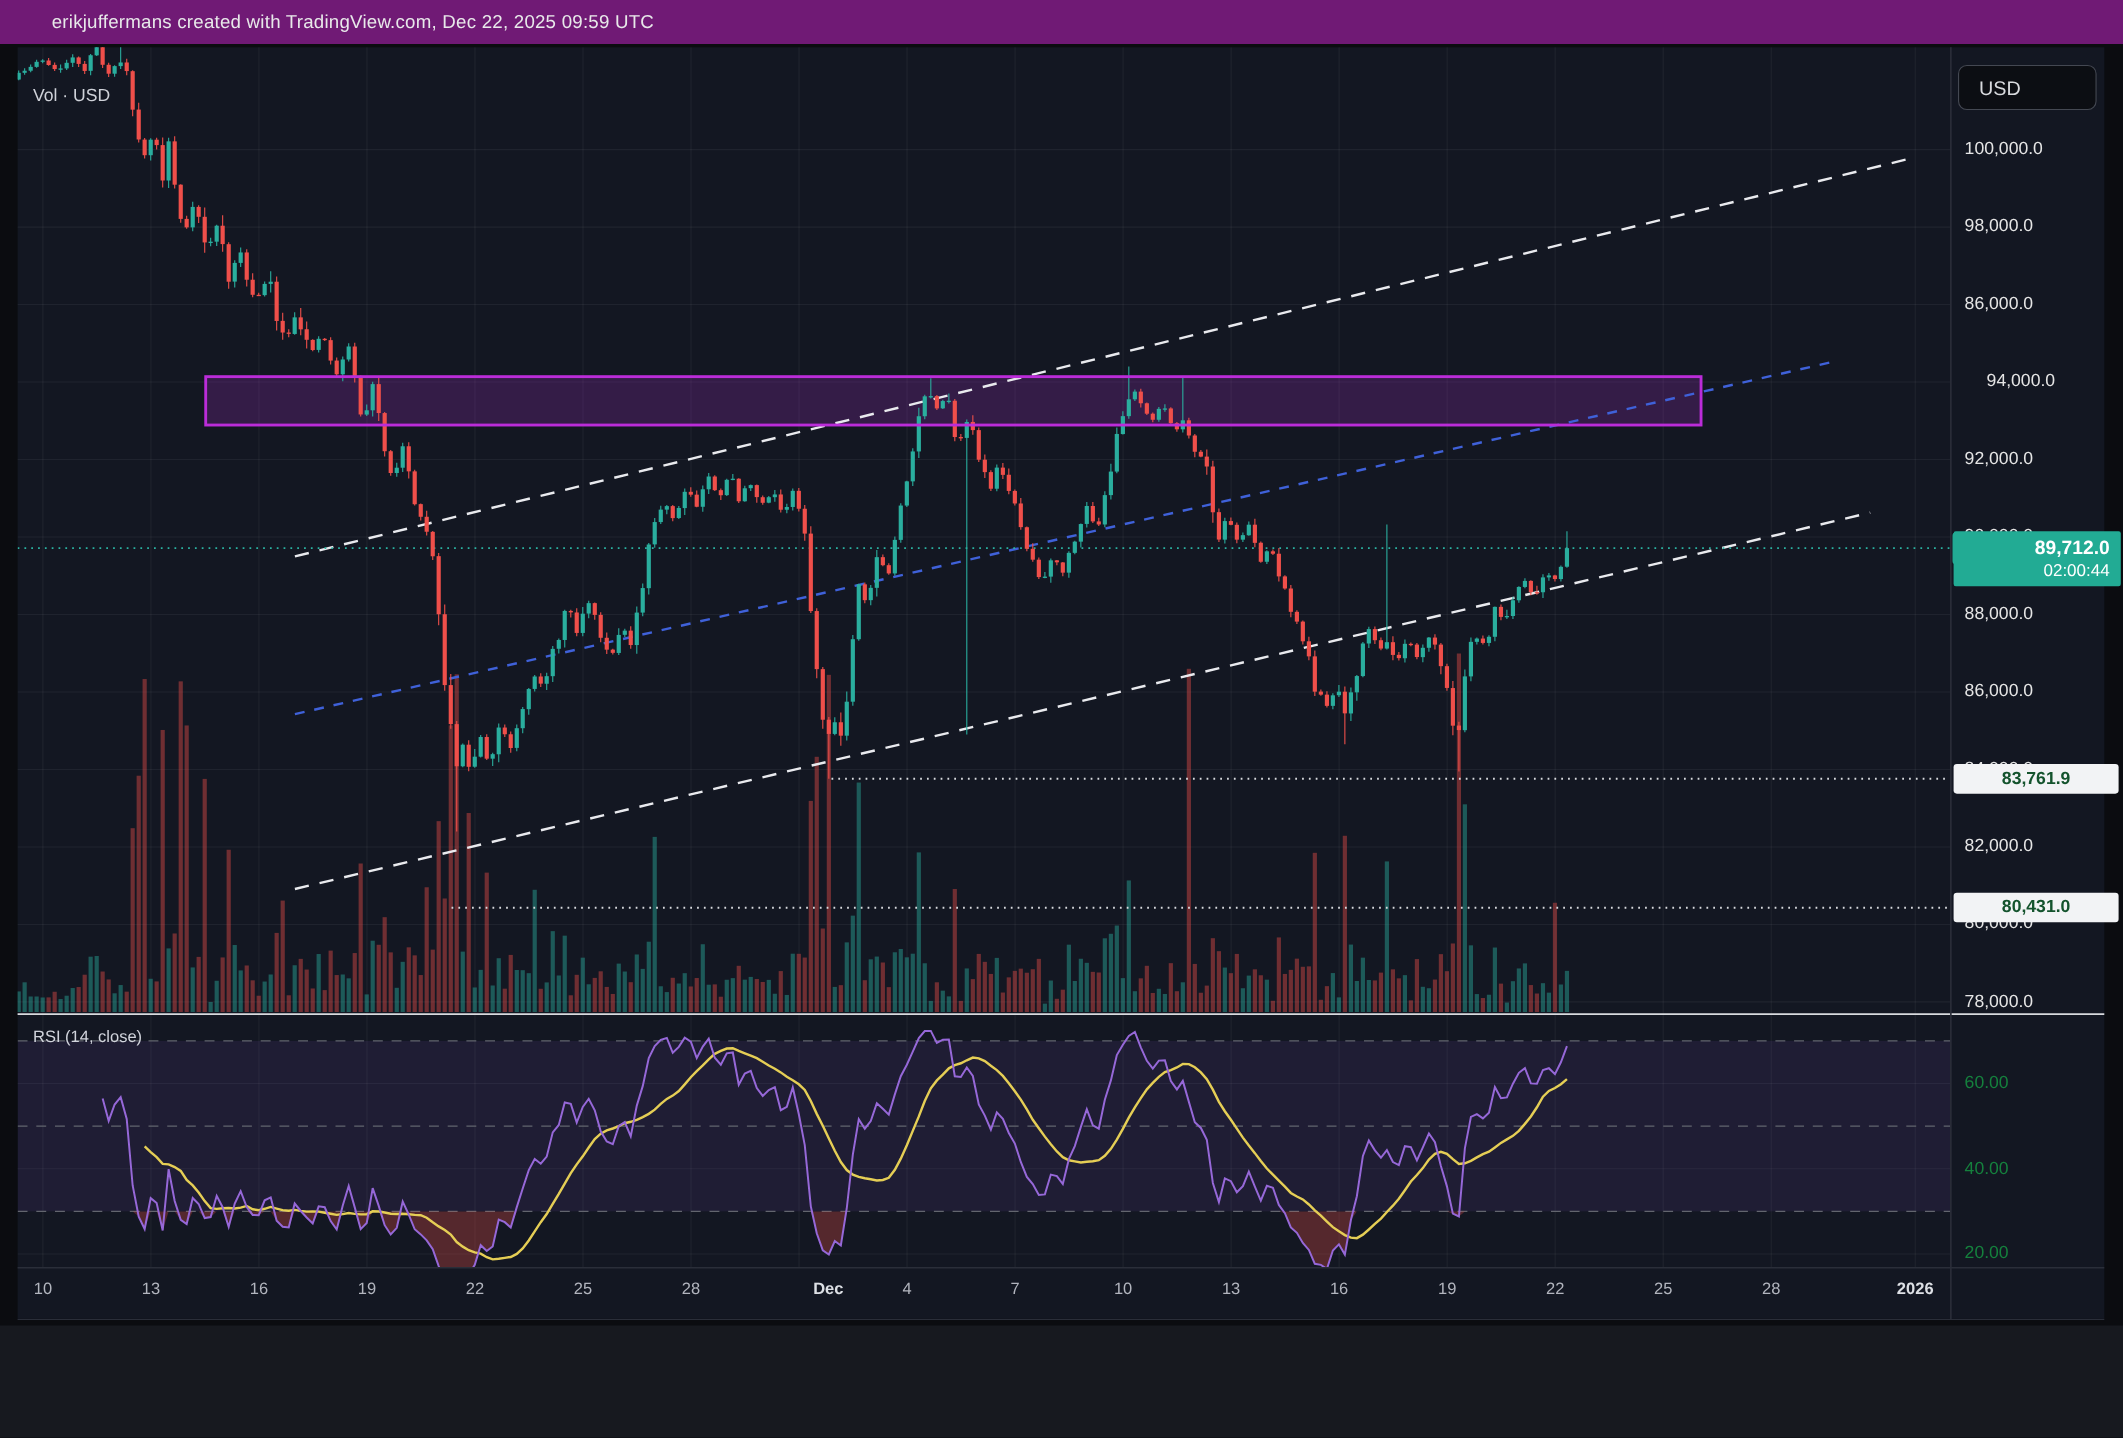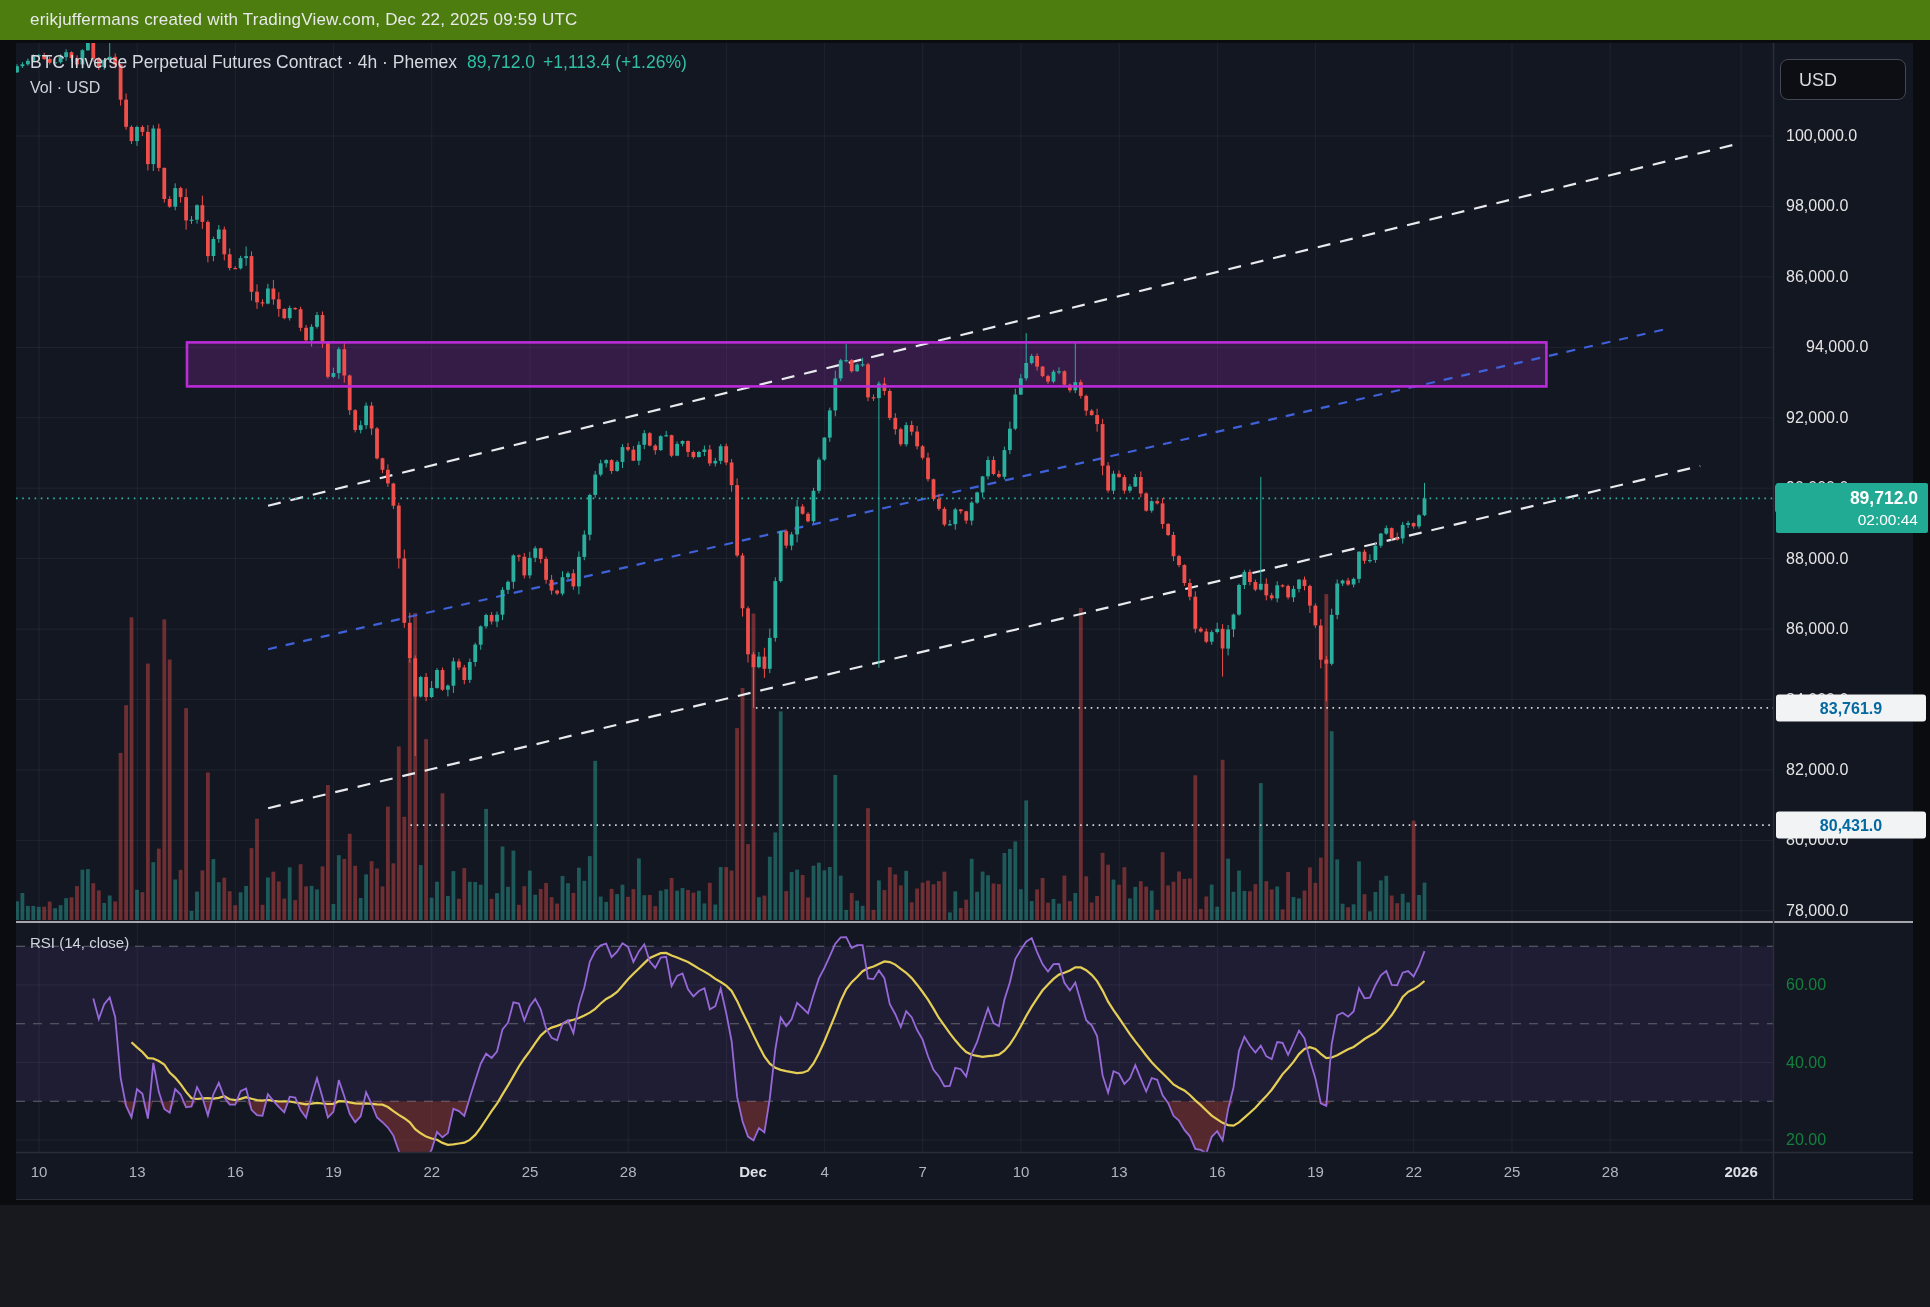--- a/index.html
+++ b/index.html
@@ -1,34 +1,34 @@
 <!DOCTYPE html>
 <html><head>
 <meta charset="utf-8">
 <style>
   html,body{margin:0;padding:0;background:#0b0c10;width:1930px;height:1307px;overflow:hidden;
     font-family:"Liberation Sans",sans-serif;-webkit-font-smoothing:antialiased;}
   #stage{position:relative;width:1930px;height:1307px;background:#0b0c10;}
-  #topbar{position:absolute;left:0;top:0;width:1930px;height:40px;background:#4d7c0f;color:#e8e9ea;
-    font-size:17px;line-height:40px;padding-left:30px;box-sizing:border-box;letter-spacing:.2px;}
+  #topbar{position:absolute;left:0;top:0;width:1930px;height:40px;background:#701a75;color:#e8e9ea;
+    font-size:17px;line-height:40px;padding-left:47px;box-sizing:border-box;letter-spacing:.2px;}
   #chartbg{position:absolute;left:16px;top:43px;width:1897px;height:1156px;background:#131722;}
   svg#cv{position:absolute;left:0;top:0;z-index:2;}
   .ovl{position:absolute;z-index:3;}
   #titlebar{left:30px;top:52px;font-size:17.5px;color:#d5d8df;white-space:nowrap;}
   #titlebar .px{color:#2fbfa4;margin-left:10px;}
   #titlebar .chg{color:#2fbfa4;margin-left:8px;}
   #vollbl{left:30px;top:79px;font-size:16px;color:#cfd2d9;}
   #rsilbl{left:30px;top:934px;font-size:15px;color:#d1d4dc;}
   #usdbtn{left:1780px;top:59px;width:126px;height:41px;background:#0c0e13;border:1px solid #444852;
     border-radius:8px;color:#d8dade;font-size:18px;line-height:41px;padding-left:18px;box-sizing:border-box;}
   .ptick{position:absolute;left:1786px;color:#e5e5e5;font-size:16px;transform:translateY(-50%);z-index:2;}
   .rtick{position:absolute;left:1786px;color:#15803d;font-size:16px;transform:translateY(-50%);z-index:2;}
   .ttick{position:absolute;top:1163px;color:#b2b5be;font-size:15px;transform:translateX(-50%);z-index:3;}
   .ttick.bold{color:#dde0e5;font-weight:bold;}
-  .badge-white{position:absolute;left:1776px;width:150px;height:27px;background:#f2f3f5;color:#0369a1;
+  .badge-white{position:absolute;left:1776px;width:150px;height:27px;background:#f2f3f5;color:#14532d;
     font-size:16px;font-weight:bold;border-radius:3px;text-align:center;line-height:27px;z-index:4;transform:translateY(-50%);}
   #pricebadge{position:absolute;left:1776px;width:152px;background:#22ab94;color:#fff;border-radius:2px;
     z-index:4;text-align:right;padding:3px 10px 4px 10px;box-sizing:border-box;}
   #pricebadge .r1{font-size:17.5px;font-weight:bold;line-height:24px;}
   #pricebadge .r2{font-size:15.5px;line-height:19px;}
   #symtag{position:absolute;background:#22ab94;color:#fff;font-size:16.5px;height:29px;line-height:29px;
     padding:0 10px;border-radius:3px;z-index:4;}
   #bottombar{position:absolute;left:0;top:1205px;width:1930px;height:102px;background:#17191f;}
 </style>
 </head>
@@ -885,23 +885,20 @@
         <polyline points="93.3,998.6 98.8,1019.0 104.2,1004.1 109.7,997.4 115.2,1017.2 120.6,1077.7 126.1,1106.0 131.5,1117.3 137.0,1089.2 142.4,1093.7 147.9,1118.6 153.3,1062.9 158.8,1091.8 164.3,1109.0 169.7,1112.8 175.2,1089.1 180.6,1094.5 186.1,1107.3 191.5,1106.4 197.0,1087.1 202.4,1097.5 207.9,1115.4 213.4,1094.2 218.8,1082.9 224.3,1097.3 229.7,1104.5 235.2,1104.7 240.6,1091.2 246.1,1088.5 251.5,1109.8 257.0,1115.2 262.5,1115.8 267.9,1094.1 273.4,1100.9 278.8,1106.8 284.3,1112.3 289.7,1096.7 295.2,1097.5 300.6,1110.1 306.1,1117.7 311.6,1095.9 317.0,1078.2 322.5,1097.6 327.9,1117.4 333.4,1111.8 338.8,1080.1 344.3,1096.3 349.7,1113.8 355.2,1122.2 360.7,1116.2 366.1,1092.3 371.6,1104.2 377.0,1117.5 382.5,1122.2 387.9,1127.6 393.4,1135.6 398.8,1151.0 404.3,1164.1 409.8,1169.7 415.2,1174.9 420.7,1155.4 426.1,1159.0 431.6,1149.8 437.0,1132.0 442.5,1137.3 447.9,1133.1 453.4,1108.8 458.9,1111.1 464.3,1115.9 469.8,1097.4 475.2,1080.5 480.7,1063.7 486.1,1053.7 491.6,1057.9 497.0,1051.5 502.5,1029.4 508.0,1022.7 513.4,1002.3 518.9,1003.5 524.3,1020.5 529.8,1006.3 535.2,998.9 540.7,1009.4 546.1,1028.5 551.6,1037.7 557.1,1040.2 562.5,1023.8 568.0,1020.1 573.4,1033.1 578.9,1005.1 584.3,987.4 589.8,961.8 595.2,951.0 600.7,945.3 606.2,943.6 611.6,957.1 617.1,951.7 622.5,943.3 628.0,946.9 633.4,961.9 638.9,951.4 644.3,944.3 649.8,961.6 655.3,967.9 660.7,957.6 666.2,956.8 671.6,986.1 677.1,975.9 682.5,973.5 688.0,989.2 693.4,996.3 698.9,991.0 704.4,988.3 709.8,1009.3 715.3,1006.2 720.7,988.6 726.2,1013.0 731.6,1041.0 737.1,1096.7 742.5,1121.2 748.0,1136.6 753.5,1140.4 758.9,1128.2 764.4,1132.3 769.8,1098.4 775.3,1049.6 780.7,1017.4 786.2,1026.1 791.6,1019.2 797.1,1002.9 802.6,1008.0 808.0,1013.3 813.5,994.9 818.9,978.4 824.4,967.9 829.8,956.1 835.3,943.7 840.7,937.3 846.2,937.2 851.7,948.1 857.1,945.2 862.6,945.1 868.0,978.4 873.5,979.1 878.9,970.4 884.4,978.2 889.8,1004.1 895.3,1014.2 900.8,1027.0 906.2,1011.3 911.7,1017.2 917.1,1030.0 922.6,1039.6 928.0,1056.3 933.5,1069.9 938.9,1076.4 944.4,1086.3 949.9,1085.8 955.3,1067.8 960.8,1069.2 966.2,1076.4 971.7,1053.8 977.1,1041.9 982.6,1024.4 988.0,1008.3 993.5,1023.1 998.9,1026.1 1004.4,999.8 1009.9,982.2 1015.3,959.1 1020.8,949.8 1026.2,941.7 1031.7,938.1 1037.1,952.1 1042.6,964.4 1048.0,971.5 1053.5,964.2 1059.0,963.9 1064.4,982.8 1069.9,990.4 1075.3,982.6 1080.8,1001.7 1086.2,1020.2 1091.7,1025.4 1097.1,1036.1 1102.6,1075.4 1108.1,1092.8 1113.5,1071.3 1119.0,1073.8 1124.4,1083.9 1129.9,1078.3 1135.3,1065.1 1140.8,1078.7 1146.2,1091.5 1151.7,1078.0 1157.2,1079.8 1162.6,1095.4 1168.1,1102.9 1173.5,1115.8 1179.0,1120.7 1184.4,1129.9 1189.9,1136.3 1195.3,1148.9 1200.8,1149.9 1206.3,1153.5 1211.7,1136.8 1217.2,1131.2 1222.6,1140.5 1228.1,1109.1 1233.5,1087.5 1239.0,1050.8 1244.4,1036.8 1249.9,1045.8 1255.4,1052.5 1260.8,1045.6 1266.3,1056.4 1271.7,1059.2 1277.2,1042.0 1282.6,1042.8 1288.1,1054.9 1293.5,1043.0 1299.0,1030.5 1304.5,1038.4 1309.9,1060.1 1315.4,1078.5 1320.8,1103.3 1326.3,1105.9 1331.7,1044.0 1337.2,1015.3 1342.6,1012.8 1348.1,1016.7 1353.6,1011.5 1359.0,988.2 1364.5,998.3 1369.9,997.6 1375.4,985.2 1380.8,975.3 1386.3,971.0 1391.7,984.9 1397.2,985.2 1402.7,972.7 1408.1,971.1 1413.6,976.5 1419.0,965.7 1424.5,951.1" fill="none" stroke="#9668d8" stroke-width="1.8"></polyline>
       </g>
       <g>
         <line x1="16" y1="922" x2="1913" y2="922" stroke="#d8dade" stroke-width="1.6"></line>
         <line x1="16" y1="1152.5" x2="1913" y2="1152.5" stroke="#2a2e39" stroke-width="1.5"></line>
         <line x1="16" y1="1199.5" x2="1913" y2="1199.5" stroke="#2a2e39" stroke-width="1"></line>
         <line x1="1773.5" y1="43" x2="1773.5" y2="1199" stroke="#2a2e39" stroke-width="1.5"></line>
       </g>
     </svg>
 
-  <div class="ovl" id="titlebar">
-    <span>BTC Inverse Perpetual Futures Contract · 4h · Phemex</span><span class="px">89,712.0</span><span class="chg">+1,113.4 (+1.26%)</span>
-  </div>
   <div class="ovl" id="vollbl">Vol · USD</div>
   <div class="ovl" id="rsilbl">RSI (14, close)</div>
 
   <div class="ovl" id="usdbtn">USD</div>
 
   <div id="symtag" style="top: 483.843px; left: 1743px; width: 100px; text-align: center; padding: 0px; margin-left: 32px;">BTCUSD.PI</div>
   <div id="pricebadge" style="top: 483.343px;">
     <div class="r1">89,712.0</div>
     <div class="r2">02:00:44</div>
   </div>

